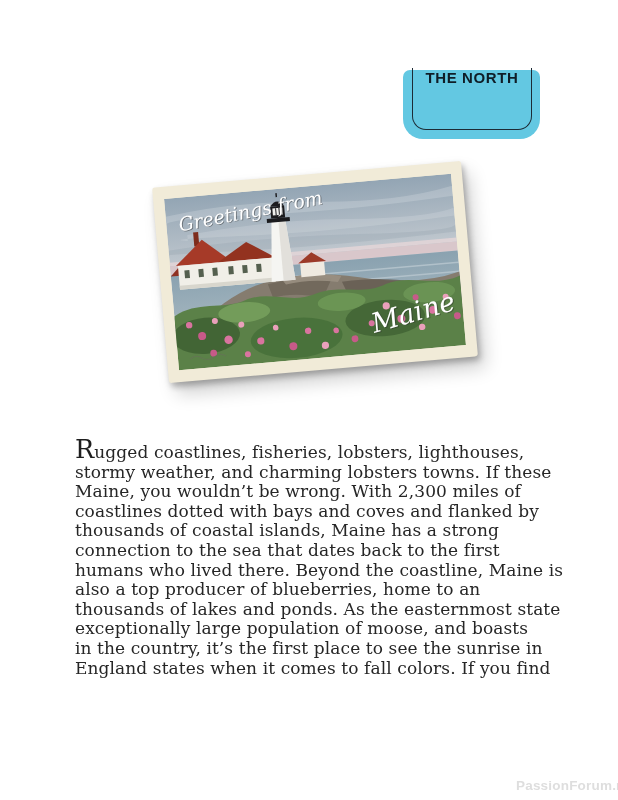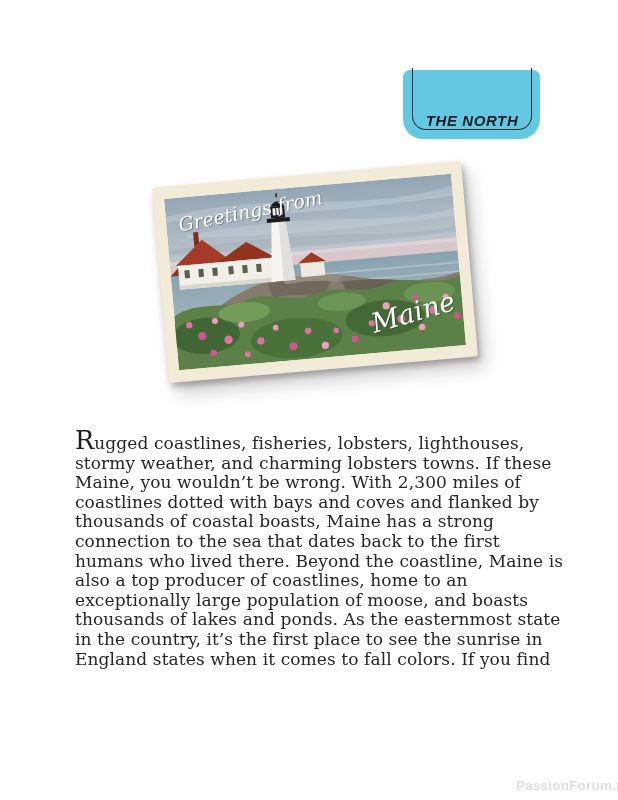--- a/index.html
+++ b/index.html
@@ -12,21 +12,21 @@
   
   .tab{
     position:absolute;left:403px;top:70px;width:137px;height:69px;
     background:#63c8e2;
     border-radius:7px 7px 20px 20px;
   }
   .tab-inner{
     position:absolute;left:9px;right:8px;top:-2px;bottom:9px;
     border:1.5px solid #1c2b35;border-top:none;
     border-radius:0 0 14px 14px;
-    display:flex;align-items:flex-end;justify-content:center;font-style:italic;
+    display:flex;align-items:flex-start;justify-content:center;
   }
   .tab-label{
     font-family:"Liberation Sans",sans-serif;
     font-weight:bold;font-size:15px;letter-spacing:.6px;
     color:#0f1d27;padding-top:1px;
   }
 
   
   .postcard{
     position:absolute;left:160px;top:174px;width:310px;height:196px;
@@ -39,21 +39,21 @@
   .photo{
     width:288px;height:172px;display:block;
   }
   .script-text{
     font-family:"DejaVu Serif",serif;
     font-style:italic;
   }
 
   
   .body-text{
-    position:absolute;left:75px;top:434px;width:480px;
+    position:absolute;left:75px;top:443px;width:480px;
     font-family:"DejaVu Serif","Liberation Serif",serif;
     font-size:17px;line-height:19.6px;color:#262626;
     letter-spacing:.1px;
   }
   .line{white-space:nowrap;}
   .initial{
     font-size:25.5px;line-height:0;color:#1e1e1e;
   }
 
   
@@ -180,23 +180,23 @@
     <text class="script-text" x="198" y="152" font-size="27" fill="rgba(40,40,40,0.4)" transform="rotate(-11 198 152) translate(1 1)">Maine</text>
     <text class="script-text" x="198" y="152" font-size="27" fill="#ffffff" transform="rotate(-11 198 152)">Maine</text>
   </svg>
 </div>
 
 <div class="body-text">
   <div class="line"><span class="initial">R</span><span>ugged coastlines, fisheries, lobsters, lighthouses,</span></div>
   <div class="line">stormy weather, and charming lobsters towns. If these</div>
   <div class="line">Maine, you wouldn’t be wrong. With 2,300 miles of</div>
   <div class="line">coastlines dotted with bays and coves and flanked by</div>
-  <div class="line">thousands of coastal boasts, Maine has a strong</div>
+  <div class="line">thousands of coastal islands, Maine has a strong</div>
   <div class="line">connection to the sea that dates back to the first</div>
   <div class="line">humans who lived there. Beyond the coastline, Maine is</div>
-  <div class="line">also a top producer of coastlines, home to an</div>
+  <div class="line">also a top producer of blueberries, home to an</div>
+  <div class="line">thousands of lakes and ponds. As the easternmost state</div>
   <div class="line">exceptionally large population of moose, and boasts</div>
-  <div class="line">thousands of lakes and ponds. As the easternmost state</div>
   <div class="line">in the country, it’s the first place to see the sunrise in</div>
   <div class="line">England states when it comes to fall colors. If you find</div>
 </div>
 
 <div class="watermark">PassionForum.ru</div>
 
 </body></html>

